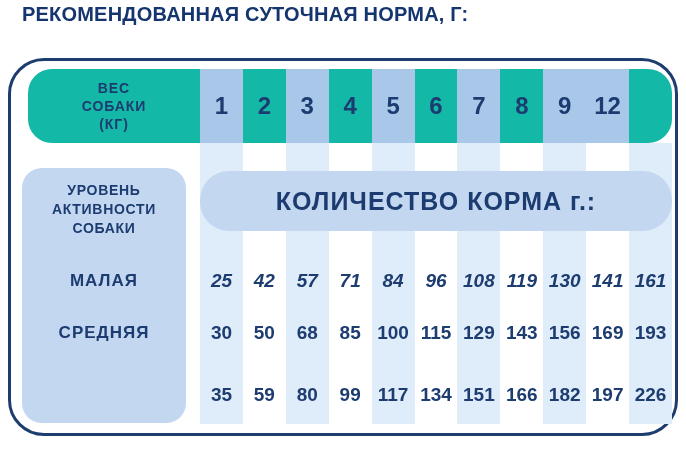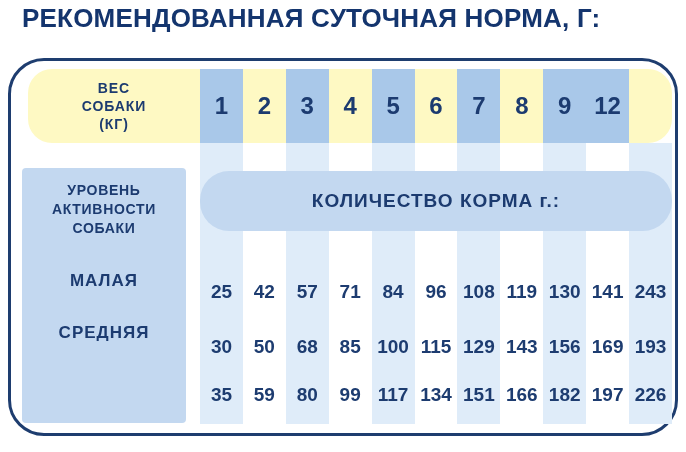--- a/index.html
+++ b/index.html
@@ -6,21 +6,21 @@
   html, body { background: #ffffff; }
   body {
     width: 686px; height: 452px;
     font-family: "Liberation Sans", sans-serif;
     position: relative; overflow: hidden;
   }
   .page { position: relative; width: 686px; height: 452px; background: #ffffff; }
 
   .title {
     position: absolute; left: 22px; top: 3px;
-    font-size: 26px; font-weight: bold; color: #14356e;
+    font-size: 20px; font-weight: bold; color: #14356e;
     letter-spacing: 0.2px; white-space: nowrap;
   }
 
   .panel {
     position: absolute; left: 8px; top: 58px;
     width: 670px; height: 378px;
     border: 3px solid #1e3d6f; border-radius: 36px;
     background: transparent;
   }
 
@@ -31,21 +31,21 @@
     display: grid; grid-template-columns: repeat(11, 1fr);
     z-index: 1;
   }
   .stripe { background: transparent; }
   .stripe.odd { background: #dfecf9; }
 
   
   .header-pill {
     position: absolute; left: 17px; top: 8px;
     width: 644px; height: 74px;
-    background: #fef9c3; border-radius: 24px;
+    background: #14b8a6; border-radius: 24px;
     overflow: hidden; display: flex; z-index: 2;
   }
   .weight-label {
     width: 172px; display: flex; flex-direction: column;
     justify-content: center; align-items: center;
     font-size: 14px; font-weight: bold; color: #1c3b70;
     letter-spacing: 0.9px; line-height: 1.3; text-align: center;
   }
   .head-cols {
     flex: 1; display: grid; grid-template-columns: repeat(11, 1fr);
@@ -53,21 +53,21 @@
   .head-cell {
     display: flex; align-items: center; justify-content: center;
     font-size: 24px; font-weight: bold; color: #1c3b70;
   }
   .head-cell.odd { background: #a9c8e9; }
 
   
   .left-panel {
     position: absolute; left: 11px; top: 107px;
     width: 164px; height: 255px;
-    background: #c3d8f0; border-radius: 4px; z-index: 2; padding-left: 36px;
+    background: #c3d8f0; border-radius: 20px; z-index: 2; padding-left: 36px;
   }
   .activity-label {
     position: absolute; top: 13px; left: 0; width: 100%;
     text-align: center; font-size: 14px; font-weight: bold;
     color: #1c3b70; letter-spacing: 0.7px; line-height: 1.35;
   }
   .row-label {
     position: absolute; left: 0; width: 100%; height: 28px;
     line-height: 28px; text-align: center;
     font-size: 17px; font-weight: bold; color: #1c3b70;
@@ -76,31 +76,31 @@
   .row-label.r0 { top: 99px; }
   .row-label.r1 { top: 151px; }
   .row-label.r2 { top: 205px; }
 
   
   .food-pill {
     position: absolute; left: 189px; top: 110px;
     width: 472px; height: 60px;
     background: #c3d8f0; border-radius: 29px;
     display: flex; align-items: center; justify-content: center;
-    font-size: 19px; font-weight: bold; color: #1c3b70;
+    font-size: 25px; font-weight: bold; color: #1c3b70;
     letter-spacing: 1px; z-index: 2;
   }
 
   
   .data-row {
     position: absolute; left: 189px; width: 472px; height: 28px;
     display: grid; grid-template-columns: repeat(11, 1fr); z-index: 3;
   }
-  .data-row.r0 { top: 217px; }
-  .data-row.r1 { top: 272px; }
+  .data-row.r0 { top: 206px; font-style: italic; }
+  .data-row.r1 { top: 258px; }
   .data-row.r2 { top: 320px; }
   .data-cell {
     display: flex; align-items: center; justify-content: center;
     font-size: 19px; font-weight: bold; color: #1d3c70;
   }
 </style>
 </head>
 <body>
 
 <div class="page">
@@ -159,21 +159,21 @@
       <div class="data-cell">25</div>
       <div class="data-cell">42</div>
       <div class="data-cell">57</div>
       <div class="data-cell">71</div>
       <div class="data-cell">84</div>
       <div class="data-cell">96</div>
       <div class="data-cell">108</div>
       <div class="data-cell">119</div>
       <div class="data-cell">130</div>
       <div class="data-cell">141</div>
-      <div class="data-cell">243</div>
+      <div class="data-cell">161</div>
     </div>
 
     <div class="data-row r1">
       <div class="data-cell">30</div>
       <div class="data-cell">50</div>
       <div class="data-cell">68</div>
       <div class="data-cell">85</div>
       <div class="data-cell">100</div>
       <div class="data-cell">115</div>
       <div class="data-cell">129</div>

